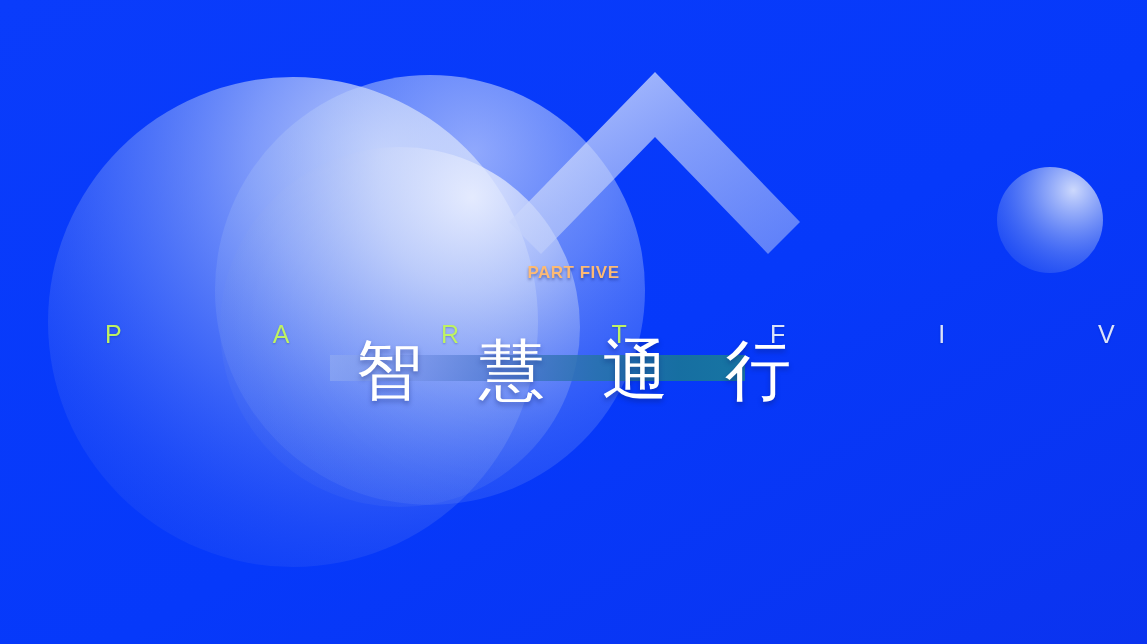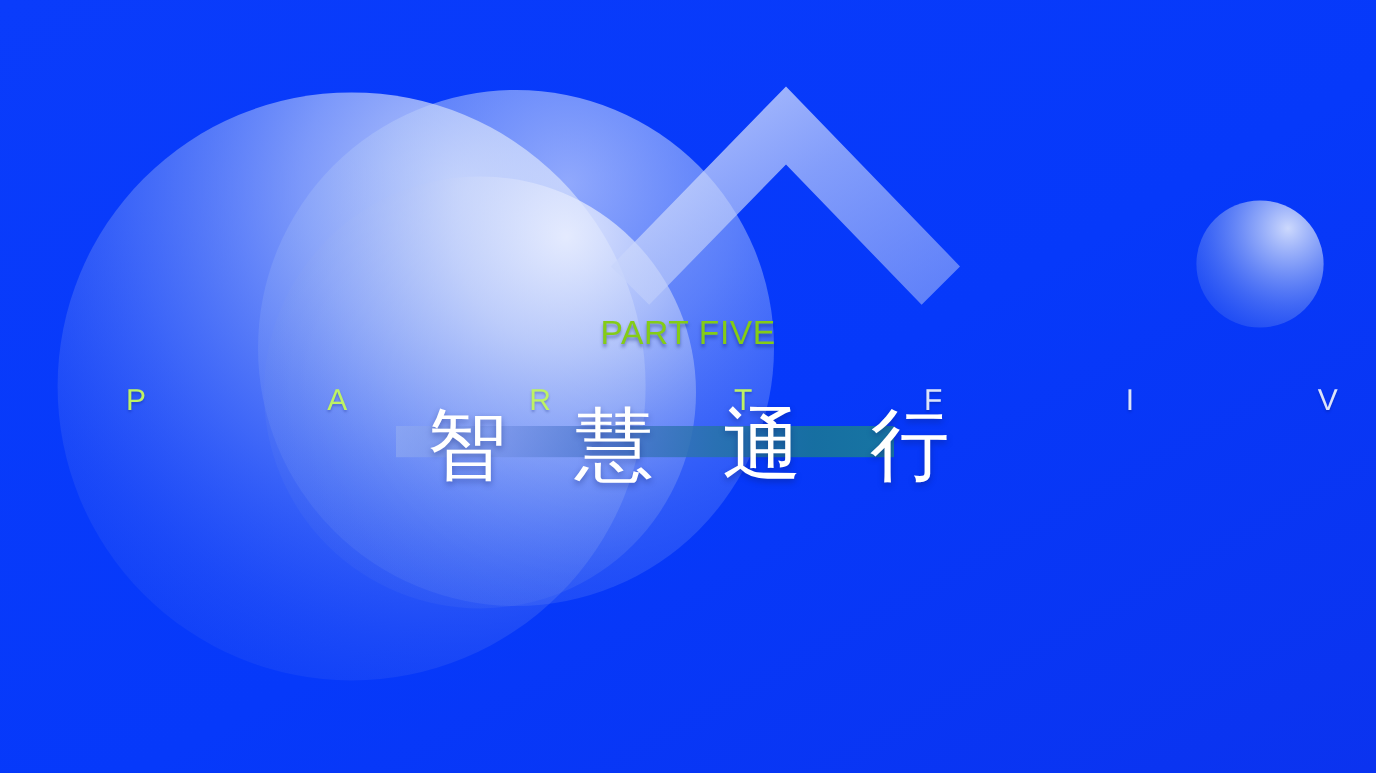--- a/index.html
+++ b/index.html
@@ -53,23 +53,23 @@
     text-shadow: 0 1px 2px rgba(10, 30, 120, 0.3);
   }
 
   
   .kicker {
     position: absolute;
     top: 264px;
     left: 0;
     width: 1147px;
     text-align: center;
-    font-size: 28px;
-    font-weight: 400;
-    color: #84cc16;
+    font-size: 17px;
+    font-weight: 700;
+    color: #fdba74;
     letter-spacing: 0.5px;
     line-height: 1;
     text-shadow: 0 2px 3px rgba(12, 28, 110, 0.45);
   }
 
   
   .accent-bar {
     position: absolute;
     left: 330px;
     top: 355px;

